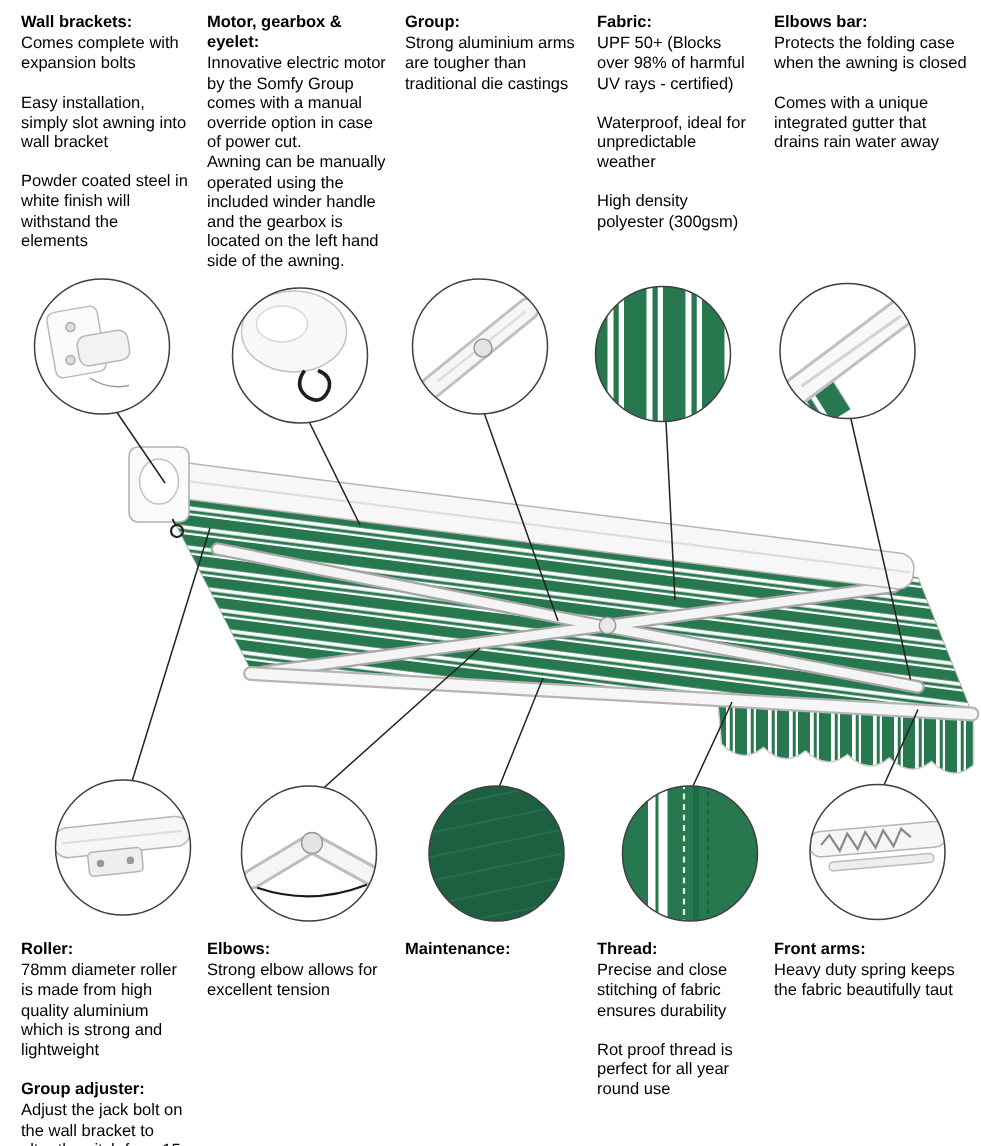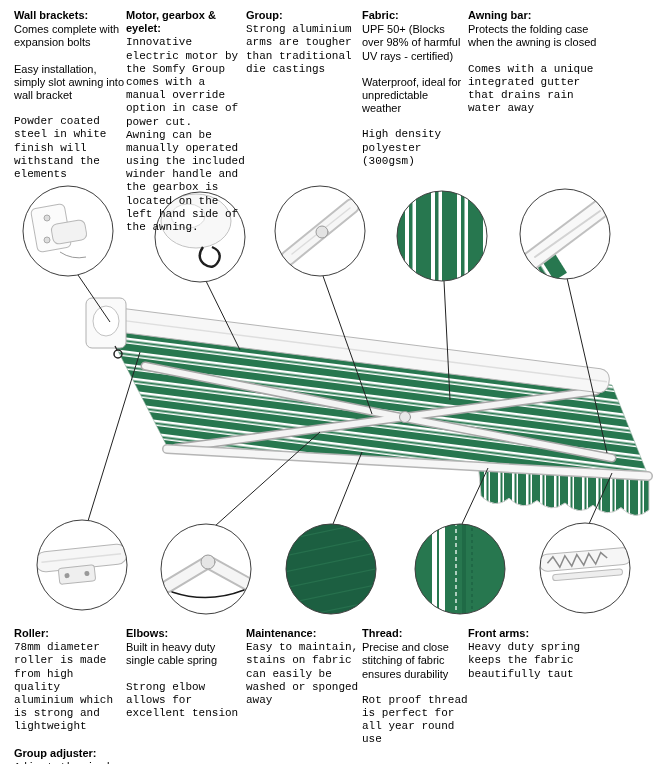--- a/index.html
+++ b/index.html
@@ -5,27 +5,27 @@
   * { margin:0; padding:0; box-sizing:border-box; }
   html,body { background:#fff; }
   body {
     position:relative; width:654px; height:764px; overflow:hidden;
     font-family:"Liberation Sans", sans-serif; font-size:11px; color:#000;
     line-height:1.2;
   }
   .features {
     position:absolute; left:14px; width:636px;
     display:grid; grid-template-columns:112px 120px 116px 106px 130px;
-    column-gap:0;
+    column-gap:12px;
   }
   .features.top { top:9px; }
   .features.bottom { top:627px; }
   .feature h3 { font-size:11px; font-weight:bold; margin:0 0 1px 0; }
   .feature p { margin:0 0 13px 0; white-space:pre-line; }
-  .feature p:last-child { margin-bottom:0;font-family:Liberation Mono, monospace; }
+  .feature p:last-child { margin-bottom:0; }
   .feature.stacked { margin-top:13px; }
   #diagram { position:absolute; left:0; top:0; }
 </style>
 </head>
 <body>
 
 <svg id="diagram" width="654" height="764" viewBox="0 0 654 764">
   <defs>
     <pattern id="fabricStripes" patternUnits="userSpaceOnUse" width="20" height="13" patternTransform="rotate(7.2)">
       <rect width="20" height="13" fill="#ffffff"></rect>
@@ -254,45 +254,43 @@
     <h3>Group:</h3>
     <p>Strong aluminium arms are tougher than traditional die castings</p>
   </div>
   <div class="feature">
     <h3>Fabric:</h3>
     <p>UPF 50+ (Blocks over 98% of harmful UV rays - certified)</p>
     <p>Waterproof, ideal for unpredictable weather</p>
     <p>High density polyester (300gsm)</p>
   </div>
   <div class="feature">
-    <h3>Awning bar:</h3>
+    <h3>Elbows bar:</h3>
     <p>Protects the folding case when the awning is closed</p>
     <p>Comes with a unique integrated gutter that drains rain water away</p>
   </div>
 </div>
 
 <div class="features bottom">
   <div>
     <div class="feature">
       <h3>Roller:</h3>
       <p>78mm diameter roller is made from high quality aluminium which is strong and lightweight</p>
     </div>
     <div class="feature stacked">
       <h3>Group adjuster:</h3>
       <p>Adjust the jack bolt on the wall bracket to alter the pitch from 15-30°</p>
     </div>
   </div>
   <div class="feature">
     <h3>Elbows:</h3>
-    <p>Built in heavy duty single cable spring</p>
     <p>Strong elbow allows for excellent tension</p>
   </div>
   <div class="feature">
     <h3>Maintenance:</h3>
-    <p>Easy to maintain, stains on fabric can easily be washed or sponged away</p>
   </div>
   <div class="feature">
     <h3>Thread:</h3>
     <p>Precise and close stitching of fabric ensures durability</p>
     <p>Rot proof thread is perfect for all year round use</p>
   </div>
   <div class="feature">
     <h3>Front arms:</h3>
     <p>Heavy duty spring keeps the fabric beautifully taut</p>
   </div>

